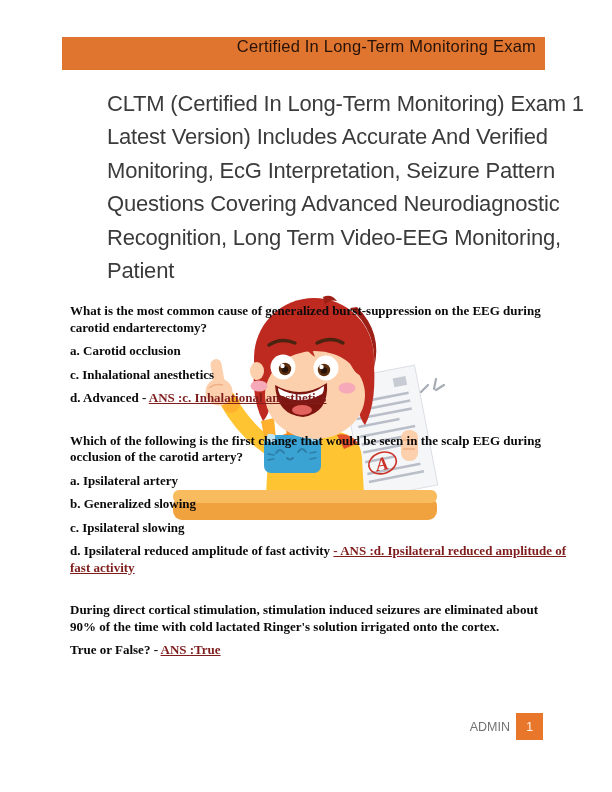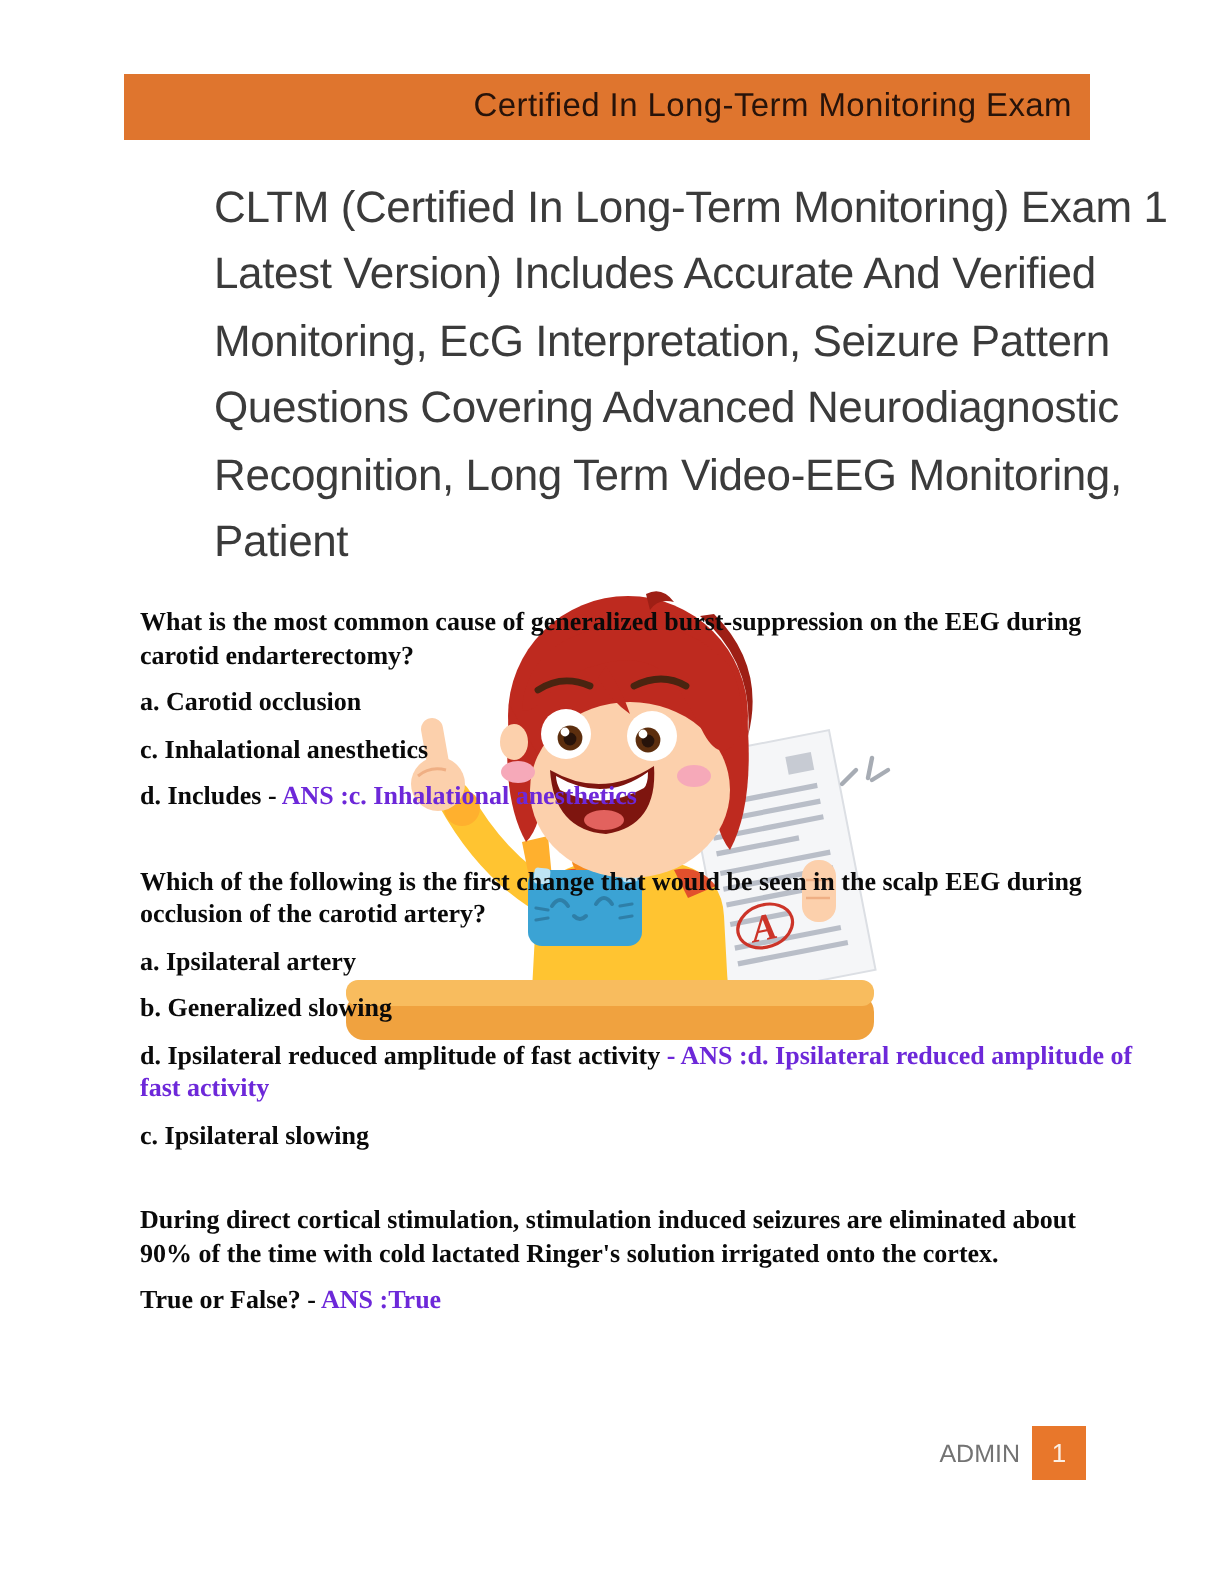--- a/index.html
+++ b/index.html
@@ -3,39 +3,39 @@
 <meta charset="utf-8">
 <style>
   html,body { margin:0; padding:0; background:#ffffff; }
   .page {
     position:relative; width:612px; height:792px; background:#ffffff;
     font-family:"Liberation Sans", sans-serif; overflow:hidden;
   }
   
   .header-bar {
     position:absolute; left:62px; top:37px; width:483px; height:33px;
-    background:#DF752E; display:flex; align-items:center; justify-content:flex-end;
+    background:#DF752E; display:flex; align-items:flex-start; justify-content:flex-end;
     padding-right:9px; box-sizing:border-box; z-index:2;
   }
   .header-bar .t { font-size:16.5px; color:#27130A; letter-spacing:0.2px; }
   
   .doc-title {
     position:absolute; left:70px; top:87px; width:505px; z-index:2;
     color:#3B3B3B; font-size:22px; line-height:33.4px; letter-spacing:-0.2px;
   }
   .doc-title .line { white-space:nowrap;margin-left:37px; }
   
   .questions {
     position:absolute; left:70px; top:303px; width:497px; z-index:2;
     font-family:"Liberation Serif", serif; font-weight:bold;
     font-size:13px; line-height:16.5px; color:#0A0A0A;
   }
   .question { margin:0 0 26px 0; }
   .question p { margin:0 0 7px 0; }
-  .ans { color:#6d28d9; }
+  .ans { color:#7f1d1d;text-decoration:underline; }
   
   .footer-admin {
     position:absolute; left:420px; top:720px; width:90px; text-align:right;
     font-size:12.5px; color:#737373; z-index:2;
   }
   .page-badge {
     position:absolute; left:516px; top:713px; width:27px; height:27px;
     background:#E8772B; color:#FBEFE4; display:flex; align-items:center;
     justify-content:center; font-size:13px; z-index:2;
   }
@@ -144,29 +144,29 @@
       <path d="M279,92 L271,97"></path>
     </g>
   </svg>
 
   <div class="questions">
 
     <div class="question">
       <p>What is the most common cause of generalized burst-suppression on the EEG during carotid endarterectomy?</p>
       <p>a. Carotid occlusion</p>
       <p>c. Inhalational anesthetics</p>
-      <p><span>d. Includes - </span><span class="ans">ANS :c. Inhalational anesthetics</span></p>
+      <p><span>d. Advanced - </span><span class="ans">ANS :c. Inhalational anesthetics</span></p>
     </div>
 
     <div class="question">
       <p>Which of the following is the first change that would be seen in the scalp EEG during occlusion of the carotid artery?</p>
       <p>a. Ipsilateral artery</p>
       <p>b. Generalized slowing</p>
+      <p>c. Ipsilateral slowing</p>
       <p><span>d. Ipsilateral reduced amplitude of fast activity </span><span class="ans">- ANS :d. Ipsilateral reduced amplitude of fast activity</span></p>
-      <p>c. Ipsilateral slowing</p>
     </div>
 
     <div class="question">
       <p>During direct cortical stimulation, stimulation induced seizures are eliminated about 90% of the time with cold lactated Ringer's solution irrigated onto the cortex.</p>
       <p><span>True or False? - </span><span class="ans">ANS :True</span></p>
     </div>
 
   </div>
 
   <div class="footer-admin">ADMIN</div>

